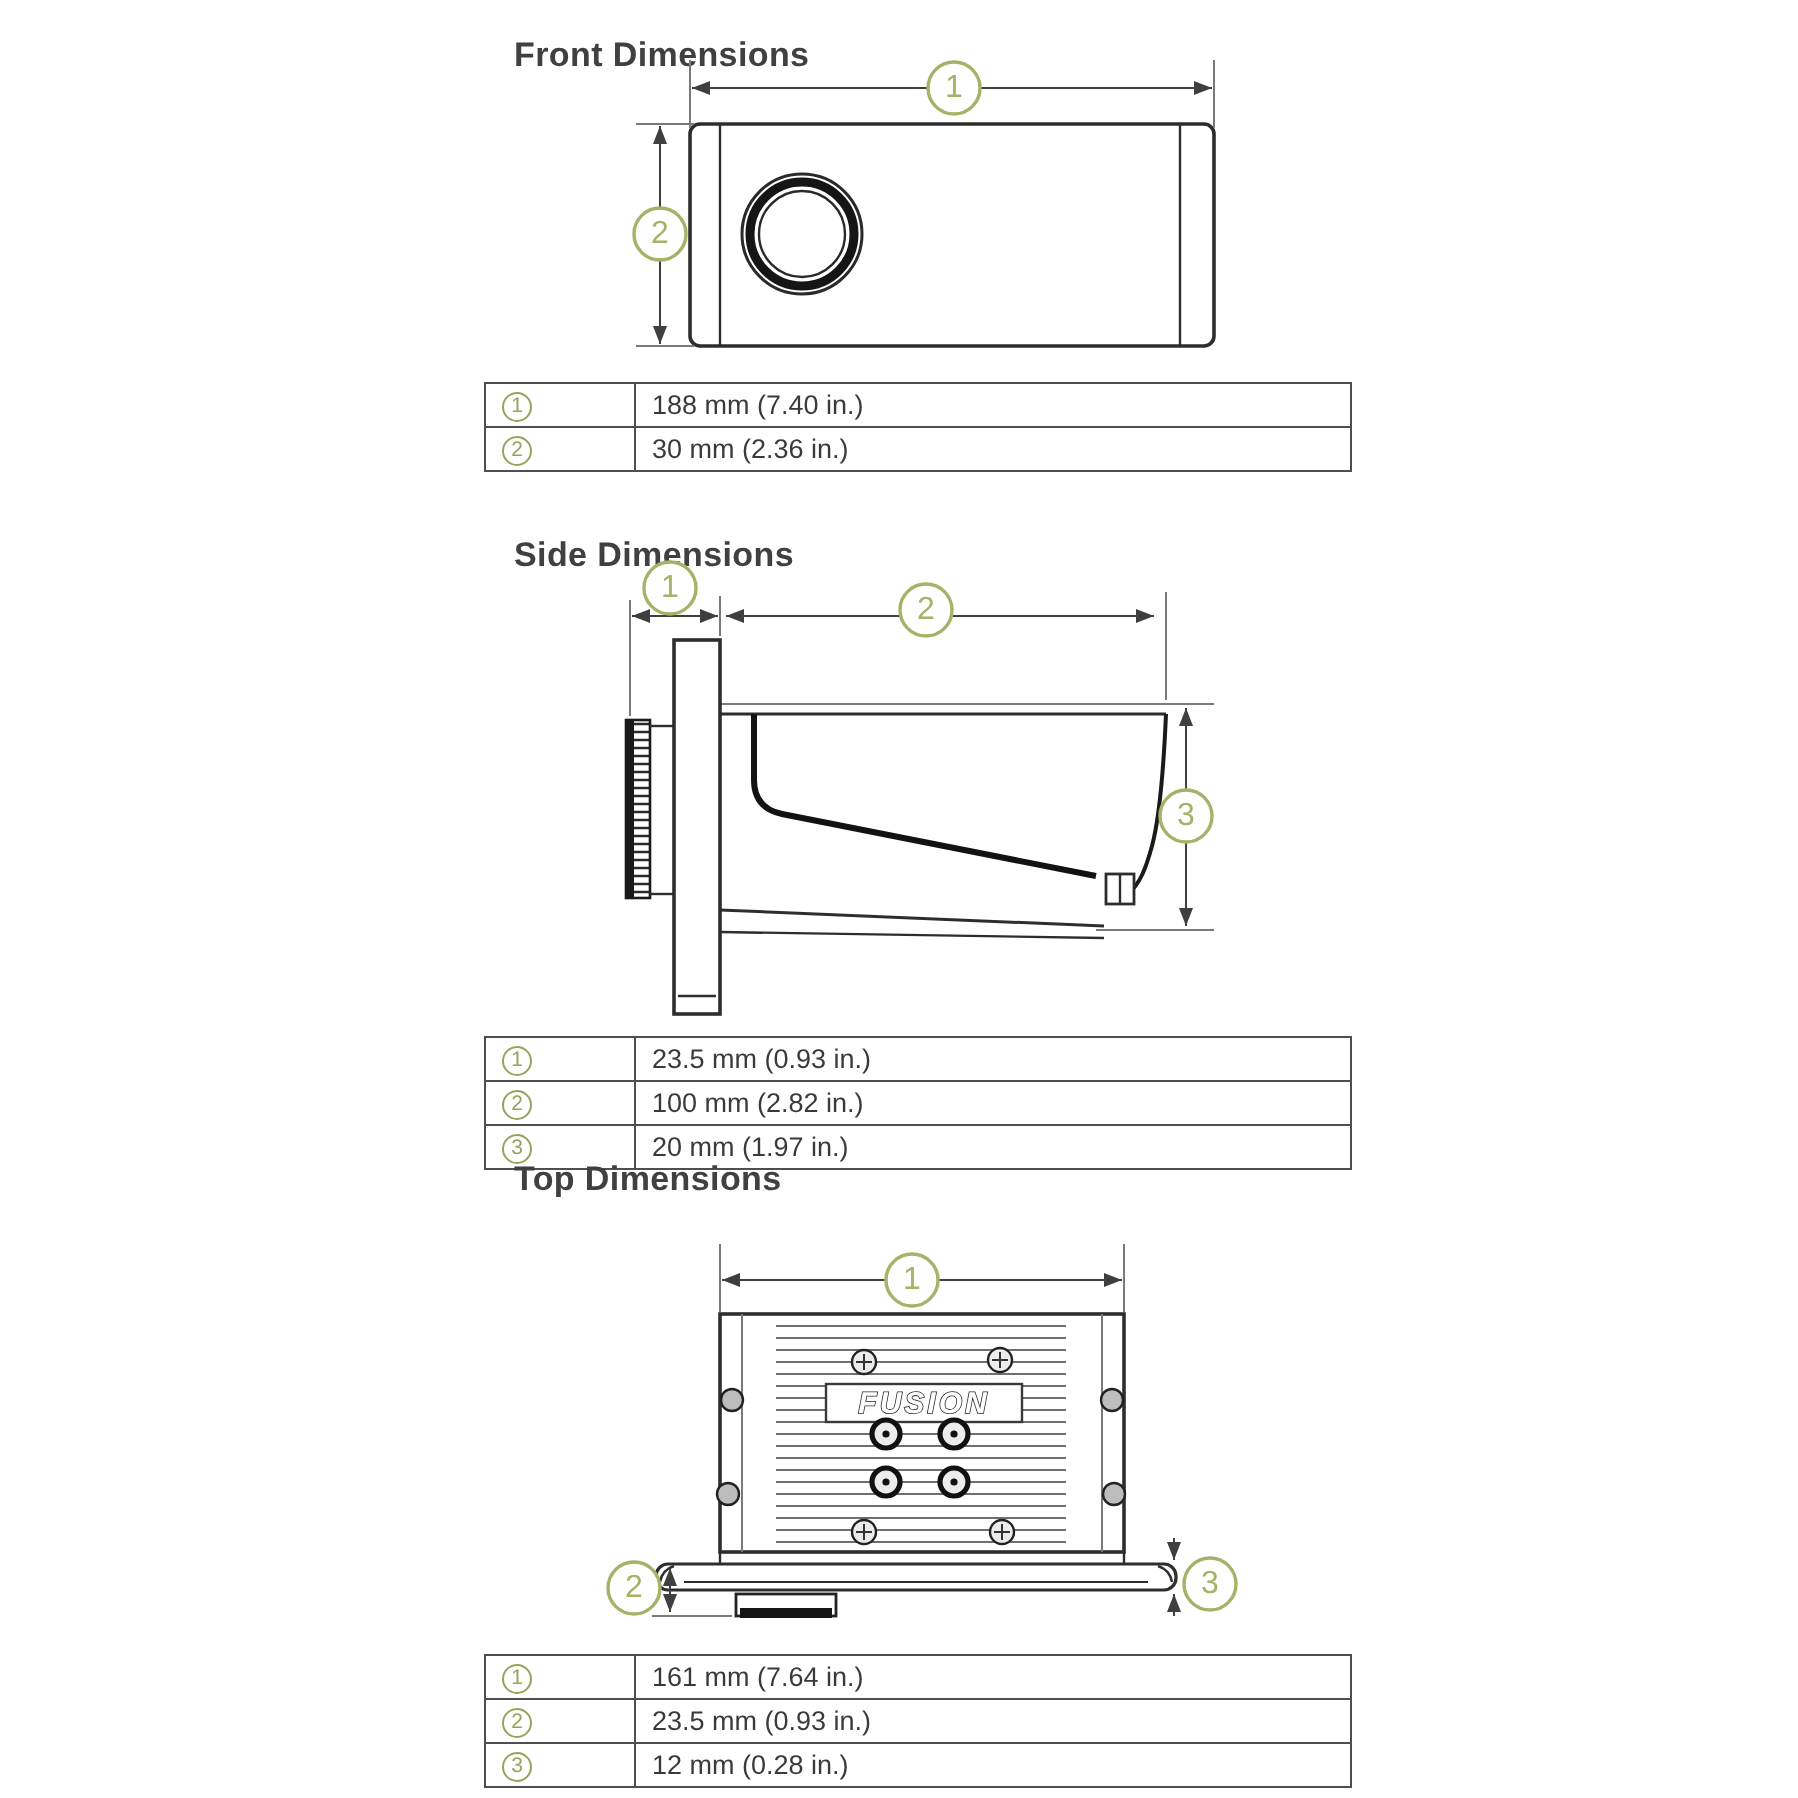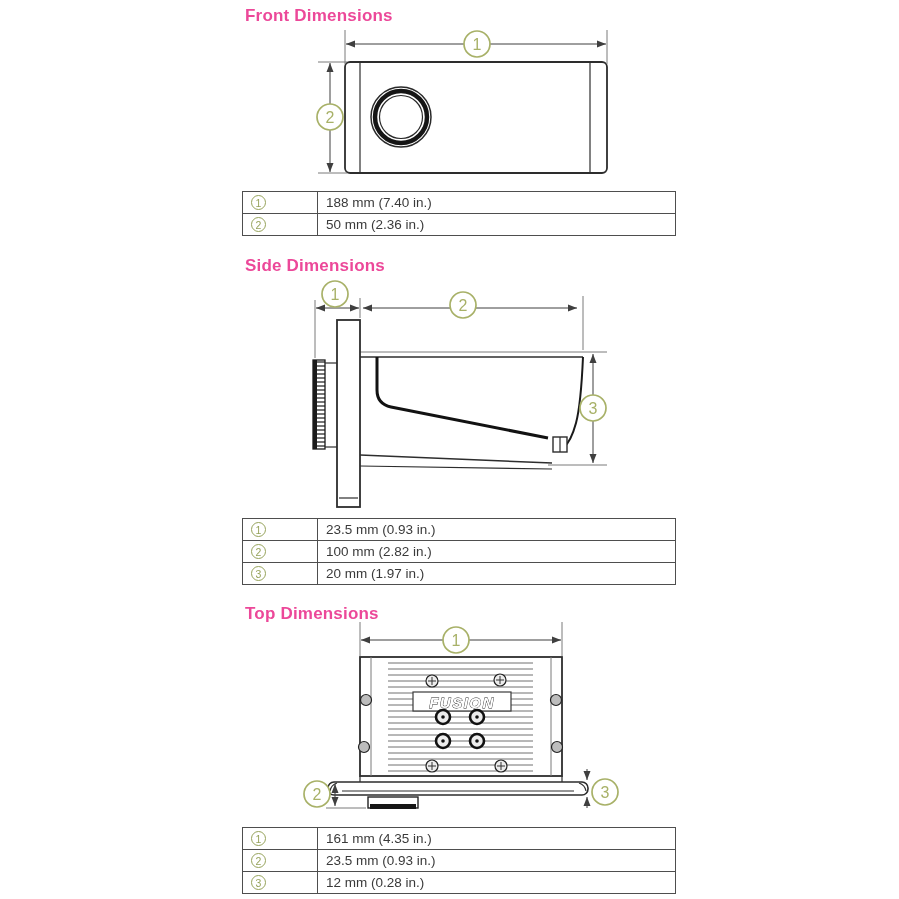--- a/index.html
+++ b/index.html
@@ -1,22 +1,22 @@
 <!DOCTYPE html>
 <html><head>
 <meta charset="utf-8">
 <style>
   html,body{margin:0;padding:0;}
   body{
     width:899px;height:899px;background:#ffffff;position:relative;
     font-family:"Liberation Sans",sans-serif;overflow:hidden;
   }
   .sec-title{
-    position:absolute;left:245px;margin:0;
-    font-size:17px;font-weight:bold;color:#ec4899;letter-spacing:0.2px;
+    position:absolute;left:245px;margin:12px;
+    font-size:17px;font-weight:bold;color:#404040;letter-spacing:0.2px;
   }
   svg.diagram{position:absolute;overflow:visible;}
 
   
   .outline{stroke:#2d2d2d;stroke-width:1.8;fill:#ffffff;}
   .edge{stroke:#2d2d2d;stroke-width:1.2;fill:none;}
   .thick{stroke:#121212;stroke-width:3;fill:none;}
   .med{stroke:#1a1a1a;stroke-width:2;fill:none;}
   .dim{stroke:#3f3f3f;stroke-width:1;fill:none;}
   .ext{stroke:#7a7a7a;stroke-width:1;fill:none;}
@@ -82,21 +82,21 @@
 <table class="dim-table" style="top:191px">
   <tbody>
       <tr>
     <td class="ref">
       <span class="refchip">1</span></td>
     <td>188 mm (7.40 in.)</td>
   </tr>
   <tr>
     <td class="ref">
       <span class="refchip">2</span></td>
-    <td>50 mm (2.36 in.)</td>
+    <td>30 mm (2.36 in.)</td>
   </tr>
 </tbody>
   </table>
 
 <h2 class="sec-title" style="top:256px">Side Dimensions</h2>
 
 <svg class="diagram" style="left:298px;top:278px" width="322" height="235" viewBox="298 278 322 235">
   <defs>
     <marker id="arS" viewBox="0 0 10 8" markerWidth="10" markerHeight="8" refX="9.5" refY="4" orient="auto-start-reverse" markerUnits="userSpaceOnUse">
       <path d="M0.5,0.5 L9.5,4 L0.5,7.5 Z" fill="#3f3f3f"></path>
@@ -161,21 +161,21 @@
     <td>100 mm (2.82 in.)</td>
   </tr>
   <tr>
     <td class="ref">
       <span class="refchip">3</span></td>
     <td>20 mm (1.97 in.)</td>
   </tr>
 </tbody>
   </table>
 
-<h2 class="sec-title" style="top:604px">Top Dimensions</h2>
+<h2 class="sec-title" style="top:568px">Top Dimensions</h2>
 
 <svg class="diagram" style="left:300px;top:616px" width="322" height="200" viewBox="300 616 322 200">
   <defs>
     <marker id="arT" viewBox="0 0 10 8" markerWidth="10" markerHeight="8" refX="9.5" refY="4" orient="auto-start-reverse" markerUnits="userSpaceOnUse">
       <path d="M0.5,0.5 L9.5,4 L0.5,7.5 Z" fill="#3f3f3f"></path>
     </marker>
     <pattern id="finpat" width="6" height="6" patternUnits="userSpaceOnUse">
       <path d="M0,3 H6" stroke="#6f6f6f" stroke-width="1"></path>
     </pattern>
   </defs>
@@ -247,21 +247,21 @@
     <circle r="13" class="co-c"></circle>
       <text class="co-t">3</text>
   </g>
 </svg>
 
 <table class="dim-table" style="top:827px">
   <tbody>
       <tr>
     <td class="ref">
       <span class="refchip">1</span></td>
-    <td>161 mm (4.35 in.)</td>
+    <td>161 mm (7.64 in.)</td>
   </tr>
   <tr>
     <td class="ref">
       <span class="refchip">2</span></td>
     <td>23.5 mm (0.93 in.)</td>
   </tr>
   <tr>
     <td class="ref">
       <span class="refchip">3</span></td>
     <td>12 mm (0.28 in.)</td>

